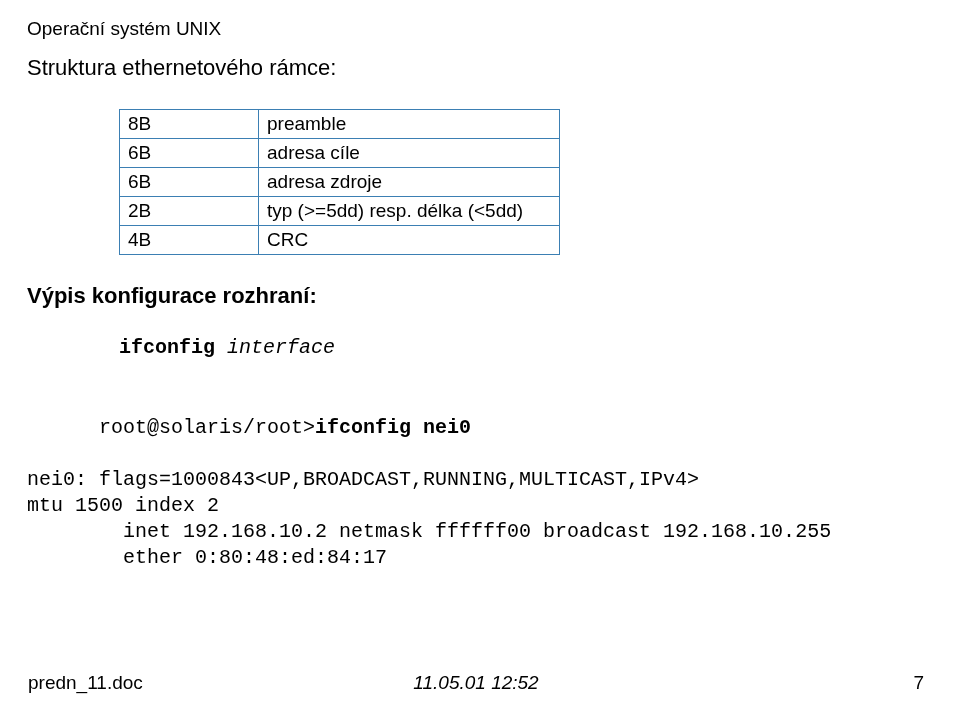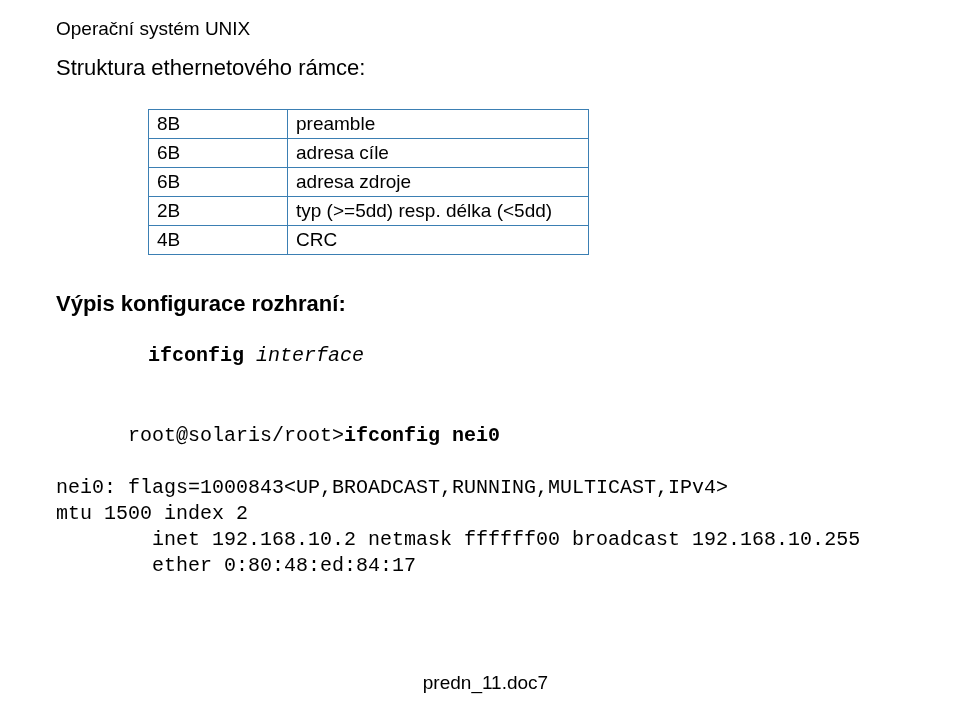--- a/index.html
+++ b/index.html
@@ -7,41 +7,41 @@
     padding: 0;
     background: #ffffff;
     font-family: Arial, Helvetica, sans-serif;
     color: #000000;
     width: 960px;
     height: 706px;
     box-sizing: border-box;
     position: relative;
   }
   .page {
-    padding: 18px 36px 12px 56px;
+    padding: 18px 36px 12px 27px;
     box-sizing: border-box;
     height: 100%;
     position: relative;
   }
   .header-row {
     display: flex;
     justify-content: space-between;
     font-size: 19px;
     line-height: 1.2;
     margin-bottom: 14px;
   }
   .section-title {
     font-size: 22px;
     font-weight: normal;
     margin: 6px 0 28px 0;
   }
   .frame-table {
     border-collapse: collapse;
     margin-left: 92px;
-    margin-bottom: 36px;
+    margin-bottom: 28px;
     border-radius: 18px;
   }
   .frame-table td {
     border: 1px solid #3b7fb3;
     padding: 3px 8px;
     font-size: 19px;
     vertical-align: top;
   }
   .frame-table td.col-size {
     width: 122px;
@@ -67,25 +67,25 @@
   .mono .italic { font-style: italic; }
   .output-block {
     margin-left: 0;
     margin-bottom: 20px;
   }
   .output-block .line {
     white-space: pre;
   }
   .footer {
     position: absolute;
-    left: 47px;
+    left: 28px;
     right: 36px;
     bottom: 12px;
     display: flex;
-    justify-content: center;
+    justify-content: space-between;
     font-size: 19px;
   }
   .footer .center {
     position: absolute;
     left: 0;
     right: 0;
     text-align: center;
     font-style: italic;
   }
   .footer .left, .footer .right {

